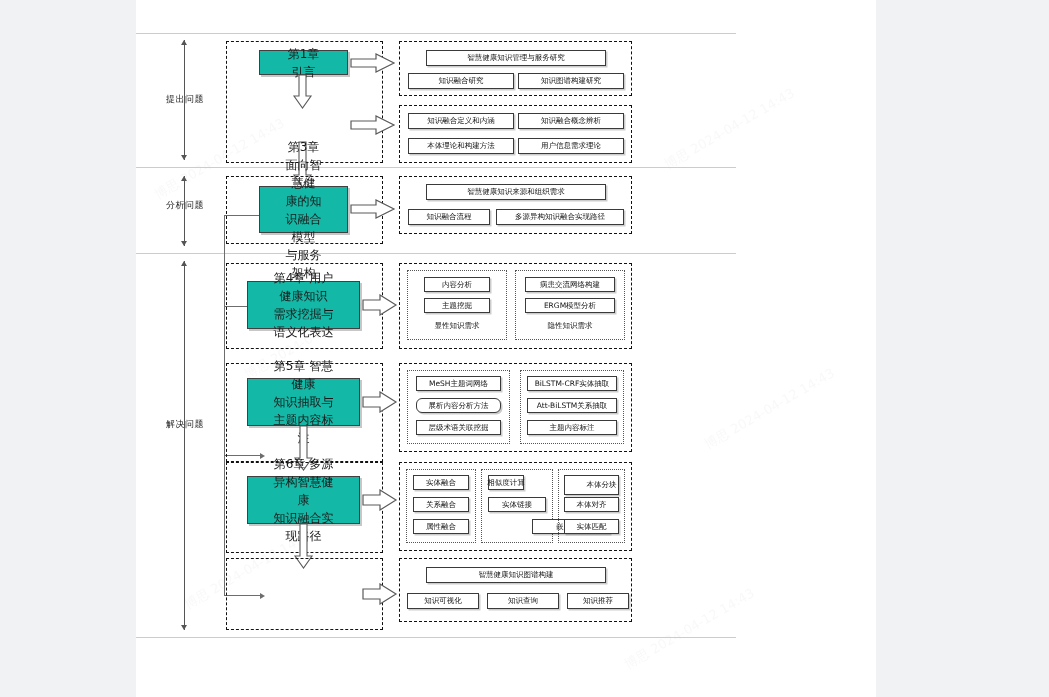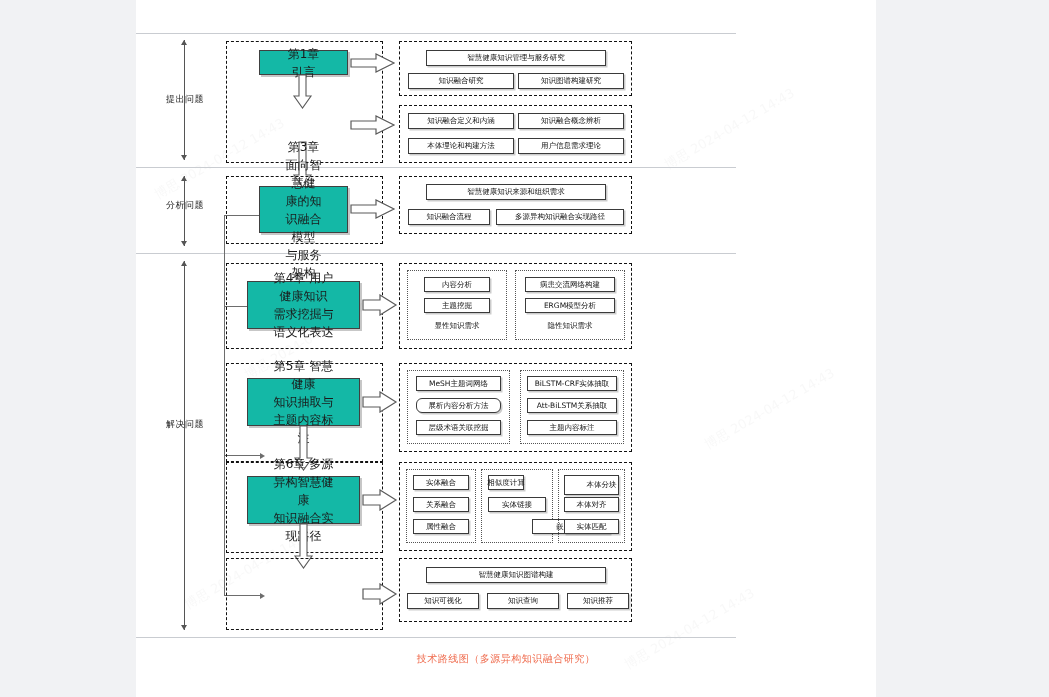--- a/index.html
+++ b/index.html
@@ -360,16 +360,15 @@
     <div class="abs item-box" style="left:271px; top:593px; width:72px; height:16px;">
       <span>知识可视化</span>
     </div>
     <div class="abs item-box" style="left:351px; top:593px; width:72px; height:16px;">
       <span>知识查询</span>
     </div>
     <div class="abs item-box" style="left:431px; top:593px; width:62px; height:16px;">
       <span>知识推荐</span>
     </div>
 
-    <div class="caption" style="top:652px;">技术路线图（多源异构知识融合研究）</div>
 
   </div>
 </div>
 
 </body></html>

